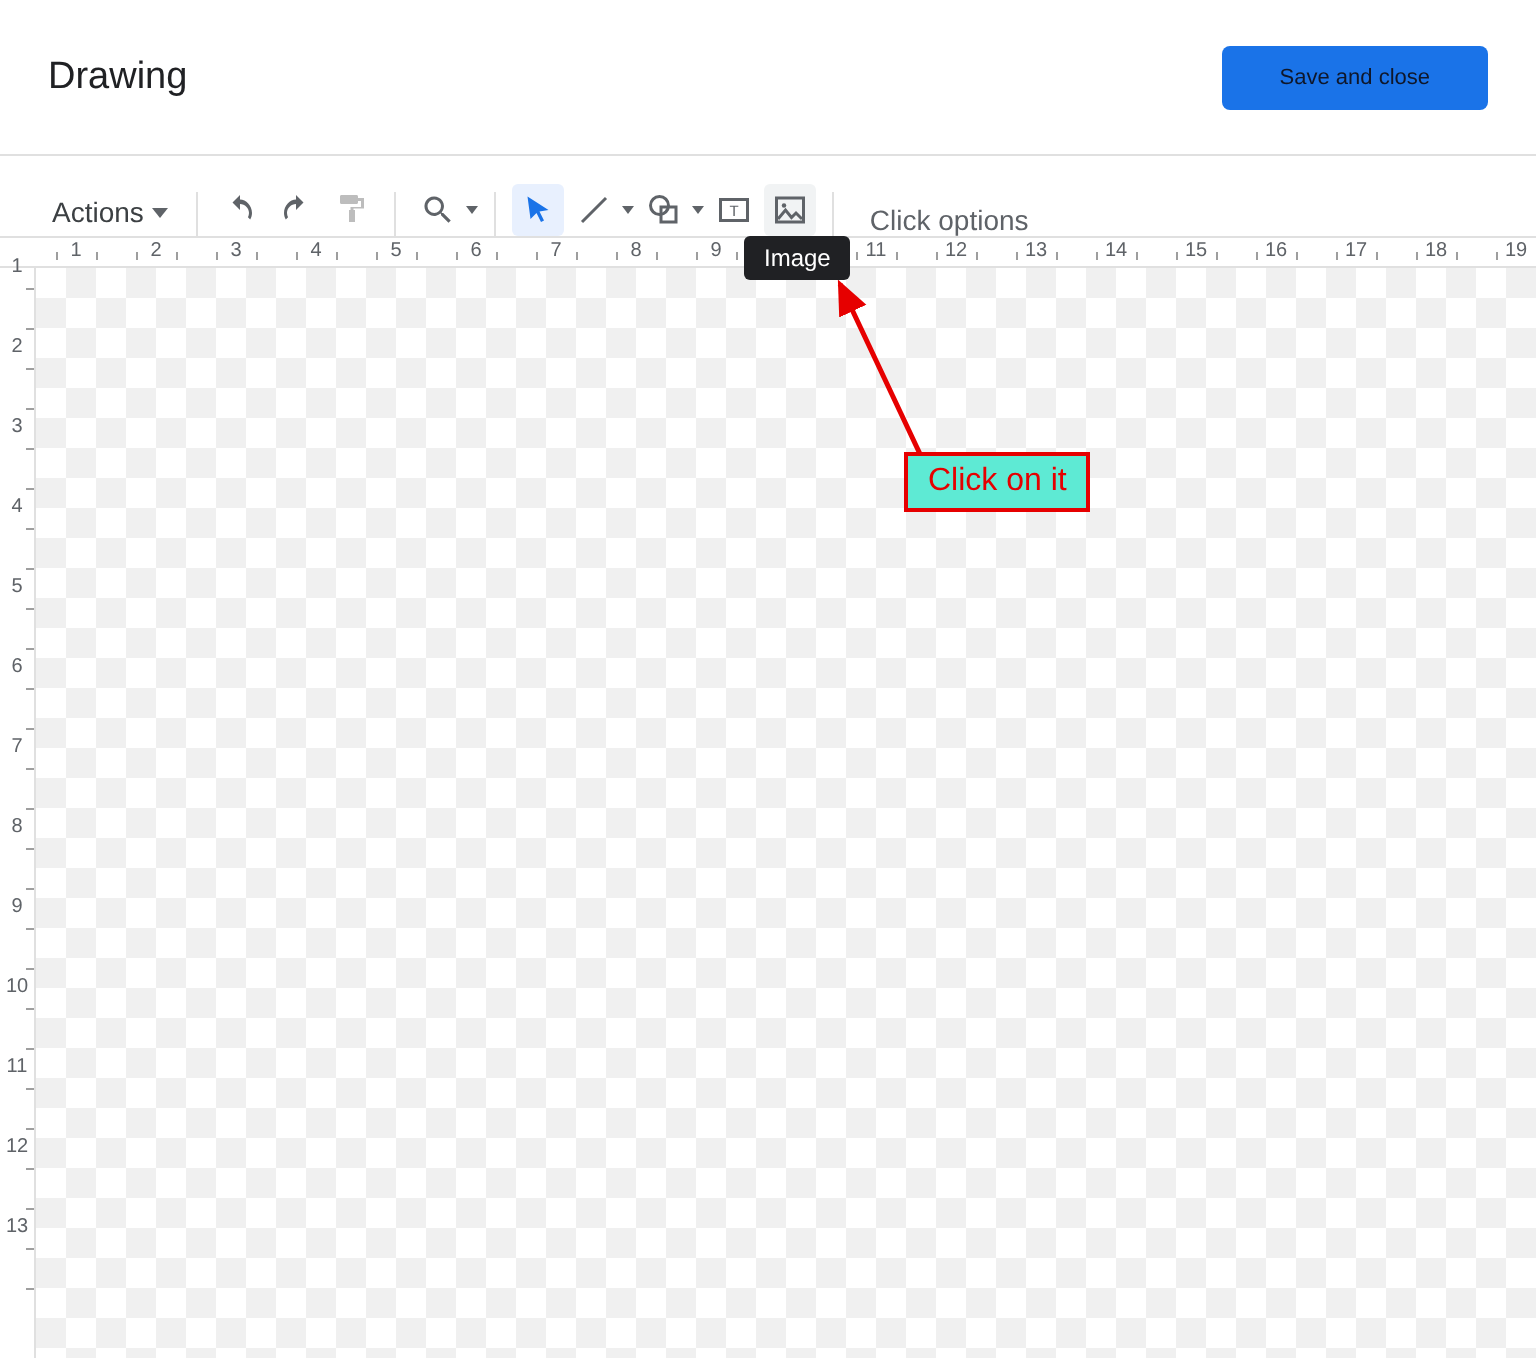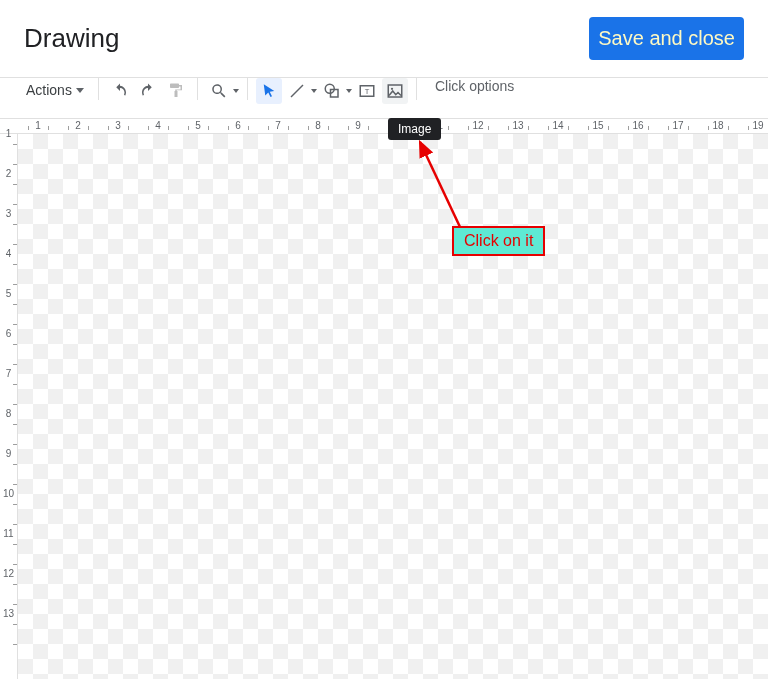--- a/index.html
+++ b/index.html
@@ -6,35 +6,35 @@
   html, body { margin: 0; padding: 0; font-family: Arial, Helvetica, sans-serif; background: #fff; }
   .window { width: 768px; height: 679px; position: relative; overflow: hidden; }
   .header {
     height: 78px;
     display: flex;
     align-items: center;
     justify-content: space-between;
     padding: 0 24px;
     border-bottom: 1px solid #e0e0e0;
   }
-  .title { font-size: 26px; color: #202124; }
+  .title { font-size: 19px; color: #202124; }
   .save-btn {
     background: #1a73e8;
-    color: #fef9c3;
+    color: #0f172a;
     border: none;
     border-radius: 4px;
-    font-size: 20px;
+    font-size: 11px;
     font-weight: 500;
-    padding: 10px 9px;
+    padding: 10px 29px;
     cursor: pointer;
   }
   .toolbar {
     height: 40px;
     display: flex;
-    align-items: flex-start;
+    align-items: flex-end;
     padding: 0 20px;
     gap: 2px;
     font-size: 14px;
     color: #5f6368;
   }
   .actions-menu {
     display: flex; align-items: center;
     padding: 4px 6px;
     cursor: pointer;
     color: #3c4043;
@@ -141,21 +141,21 @@
       linear-gradient(45deg, #f0f0f0 25%, transparent 25%),
       linear-gradient(-45deg, #f0f0f0 25%, transparent 25%),
       linear-gradient(45deg, transparent 75%, #f0f0f0 75%),
       linear-gradient(-45deg, transparent 75%, #f0f0f0 75%);
     background-size: 30px 30px;
     background-position: 0 0, 0 15px, 15px -15px, -15px 0px;
   }
   .tooltip {
     position: absolute;
     top: 118px;
-    left: 388px;
+    left: 372px;
     background: #202124;
     color: #fff;
     font-size: 12px;
     padding: 4px 10px;
     border-radius: 3px;
     z-index: 20;
   }
   .annotation-arrow {
     position: absolute;
     z-index: 15;

